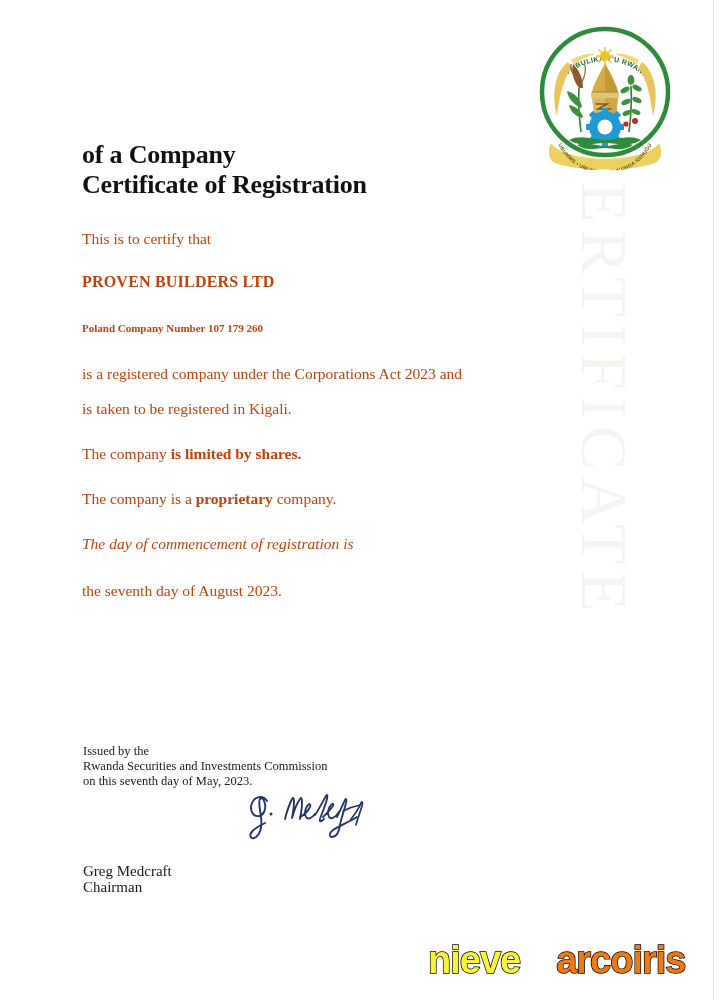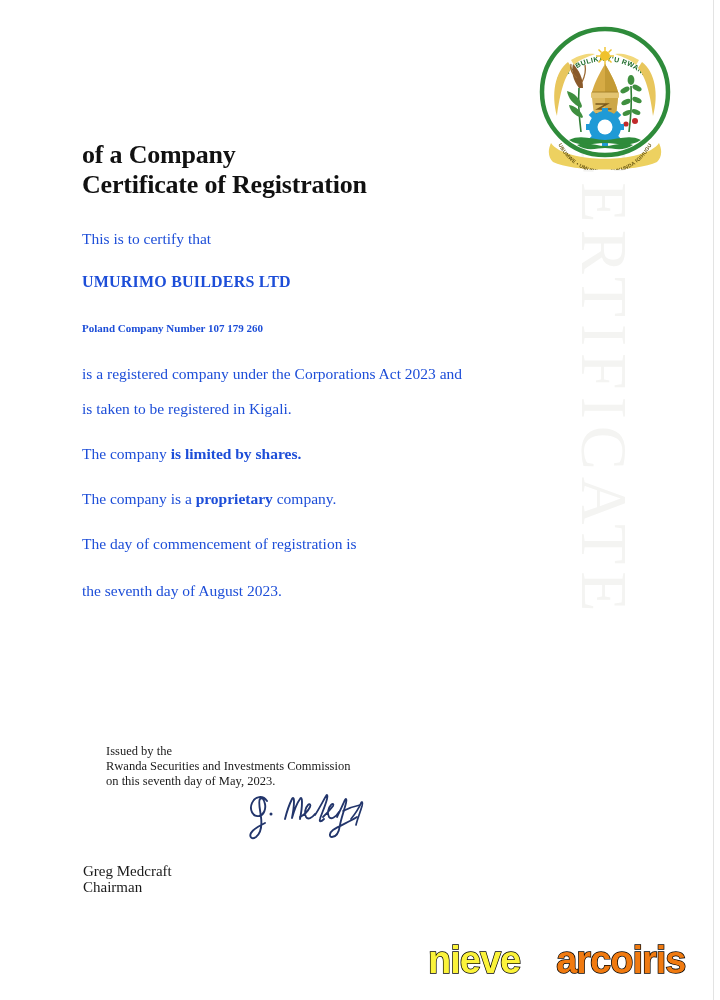--- a/index.html
+++ b/index.html
@@ -65,46 +65,46 @@
     line-height: 30px;
     color: #111111;
     letter-spacing: -0.2px;
   }
   #doc-title .tline { display: block; }
 
   .body-line {
     position: absolute;
     left: 82px;
     font-size: 15.5px;
-    color: #1d4ed8;
+    color: #c2410c;
     line-height: 20px;
     white-space: nowrap;
   }
   .body-line strong { font-weight: bold; }
 
   #line-certify   { top: 229px; }
   #line-company   { top: 272px; font-weight: bold; font-size: 16px; letter-spacing: 0.2px; }
   #line-number    { top: 318px; font-weight: bold; font-size: 11px; }
   #line-reg1      { top: 364px; }
   #line-reg2      { top: 399px; }
   #line-limited   { top: 444px; }
   #line-prop      { top: 489px; }
-  #line-commence  { top: 534px; }
+  #line-commence  { top: 534px; font-style: italic; }
   #line-commence2 { top: 557px; font-weight: normal; margin-top: 24px; }
 
   
   #issuer {
     position: absolute;
     left: 83px;
     top: 744px;
     font-size: 12.5px;
     line-height: 15px;
     color: #1a1a1a;
   }
-  #issuer span { display: block; white-space: nowrap; margin-left: 23px; }
+  #issuer span { display: block; white-space: nowrap; }
 
   
   #signature {
     position: absolute;
     left: 243px;
     top: 787px;
     width: 130px;
     height: 56px;
   }
 
@@ -245,21 +245,21 @@
     </svg>
   </div>
 
   <div id="doc-title">
     <span class="tline">of a Company</span>
     <span class="tline">Certificate of Registration</span>
   </div>
 
   <div class="body-line" id="line-certify">This is to certify that</div>
 
-  <div class="body-line" id="line-company">UMURIMO BUILDERS LTD</div>
+  <div class="body-line" id="line-company">PROVEN BUILDERS LTD</div>
 
   <div class="body-line" id="line-number">Poland Company Number 107 179 260</div>
 
   <div class="body-line" id="line-reg1">is a registered company under the Corporations Act 2023 and</div>
   <div class="body-line" id="line-reg2">is taken to be registered in Kigali.</div>
 
   <div class="body-line" id="line-prop"><span>The company is a </span><strong>proprietary</strong><span> company.</span></div>
 
   <div class="body-line" id="line-limited"><span>The company </span><strong>is limited by shares.</strong></div>
 

